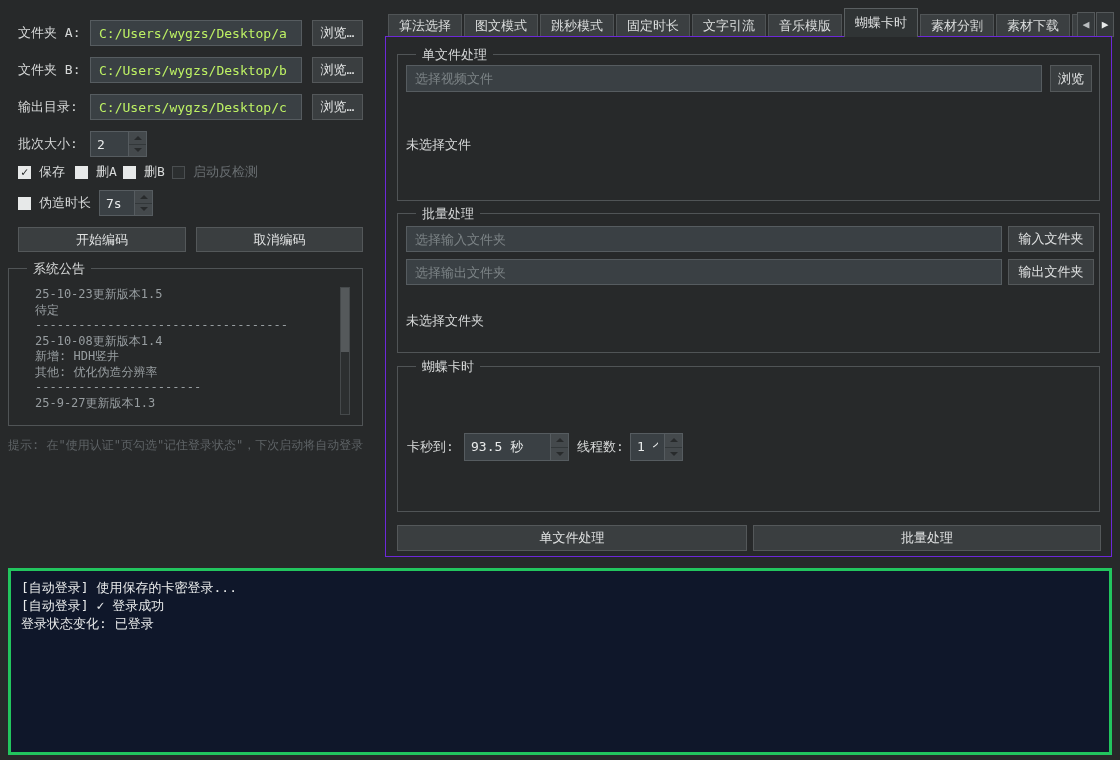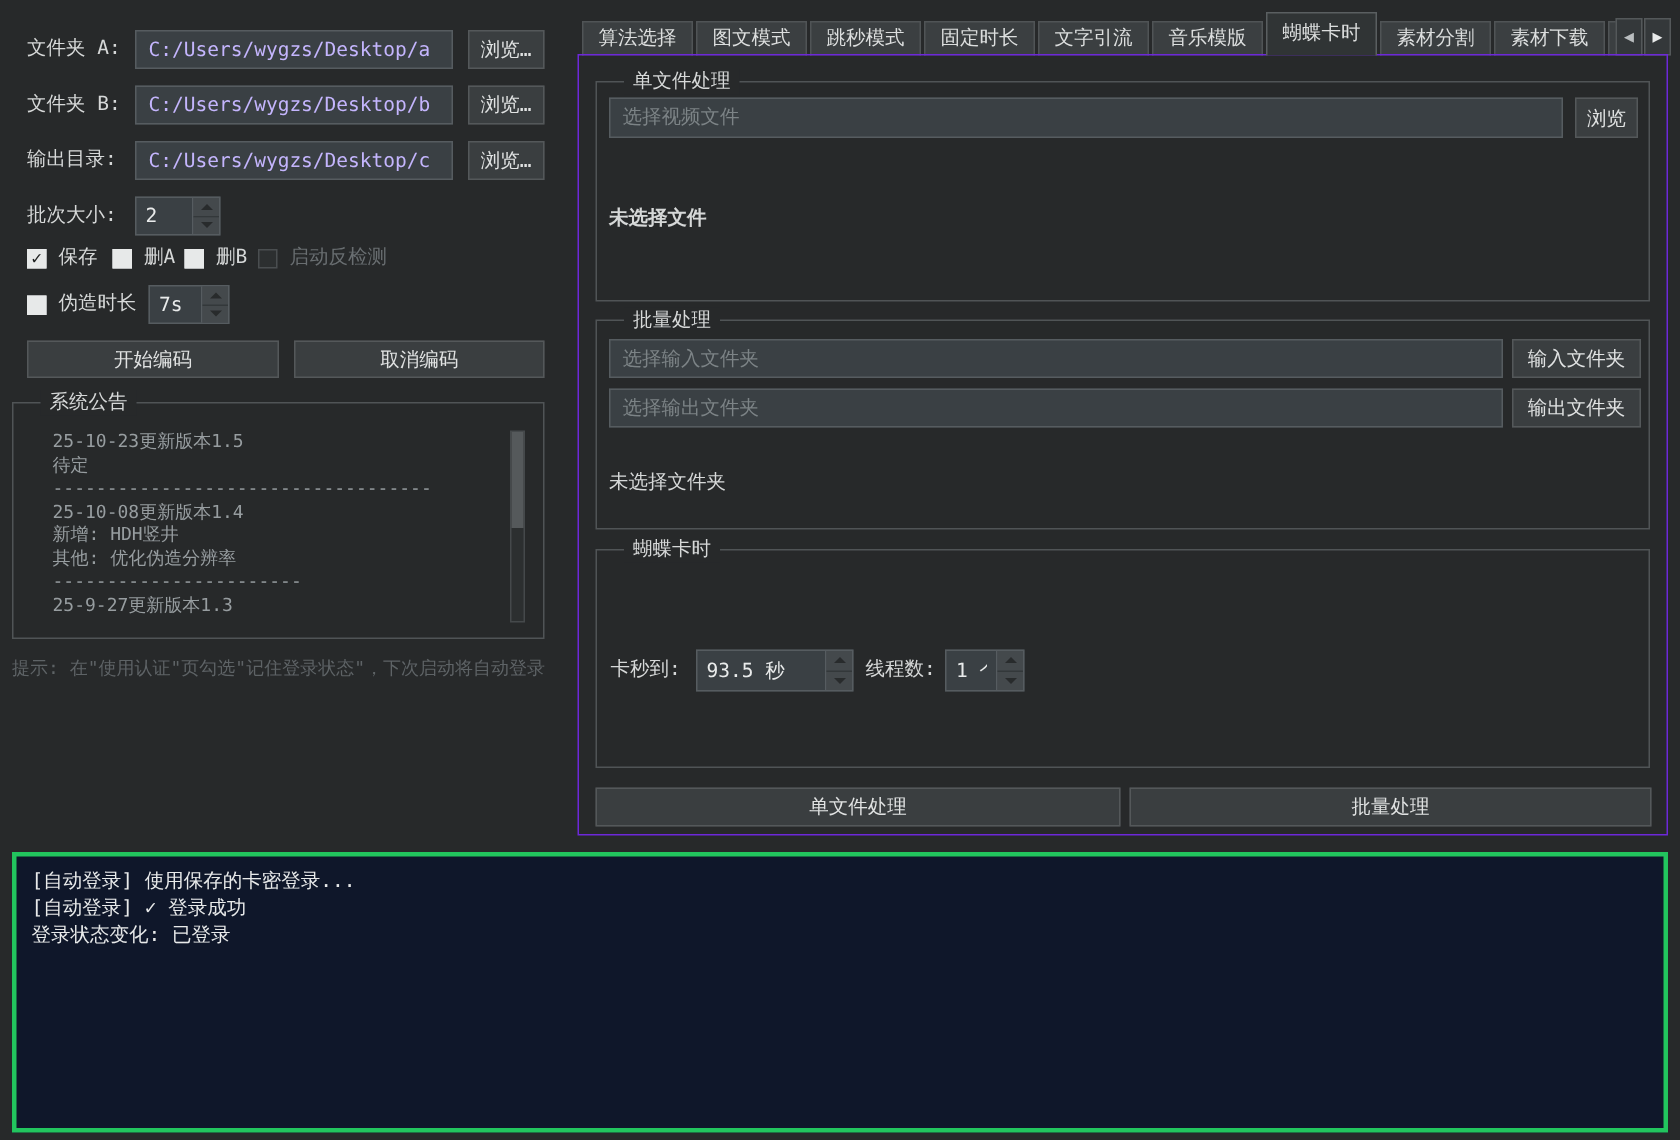--- a/index.html
+++ b/index.html
@@ -5,21 +5,21 @@
   * { margin:0; padding:0; box-sizing:border-box; }
   html,body { background:#1f2122; }
   body { font-family:"DejaVu Sans Mono","Liberation Sans",sans-serif; }
   .app {
     position:relative; width:1120px; height:760px;
     background:#27292a; color:#d9dbdb; font-size:13px; overflow:hidden;
   }
   .abs { position:absolute; }
   .lbl { color:#d6d8d8; line-height:25px; white-space:nowrap; }
   .txt-input {
-    background:#3a4044; border:1px solid #565c60; color:#c4b5fd;
+    background:#3a4044; border:1px solid #565c60; color:#bef264;
     font-family:"DejaVu Sans Mono",monospace; font-size:13px; padding:0 8px;
     outline:none; width:100%; height:100%;
   }
   .txt-input::placeholder { color:#7c8386; }
   .btn {
     background:#3a3e40; border:1px solid #54585a; color:#e0e2e2;
     font-family:"DejaVu Sans Mono","Liberation Sans",sans-serif; font-size:13px;
     display:flex; align-items:center; justify-content:center; cursor:default;
     white-space:nowrap;
   }
@@ -154,21 +154,21 @@
   <button class="btn abs" style="left:1096px;top:12px;width:18px;height:25px;background:#34383a;color:#e8eaea;font-size:11px;padding:0;">▶</button>
 
   <div class="abs" style="left:385px;top:36px;width:727px;height:521px;border:1px solid #6d28d9;">
 
     <div class="group abs" style="left:11px;top:17px;width:703px;height:147px;">
       <span class="group-title">单文件处理</span>
       <span class="abs" style="left:8px;top:10px;width:636px;height:27px;">
         <input class="txt-input" placeholder="选择视频文件" style="">
       </span>
       <button class="btn abs" style="left:652px;top:10px;width:42px;height:27px;">浏览</button>
-      <div class="abs status-lbl" style="left:8px;top:81px;font-weight:bold;">未选择文件</div>
+      <div class="abs status-lbl" style="left:8px;top:81px;">未选择文件</div>
     </div>
 
     <div class="group abs" style="left:11px;top:176px;width:703px;height:140px;">
       <span class="group-title">批量处理</span>
       <span class="abs" style="left:8px;top:12px;width:596px;height:26px;">
         <input class="txt-input" placeholder="选择输入文件夹" style="">
       </span>
       <button class="btn abs" style="left:610px;top:12px;width:86px;height:26px;">输入文件夹</button>
       <span class="abs" style="left:8px;top:45px;width:596px;height:26px;">
         <input class="txt-input" placeholder="选择输出文件夹" style="">

